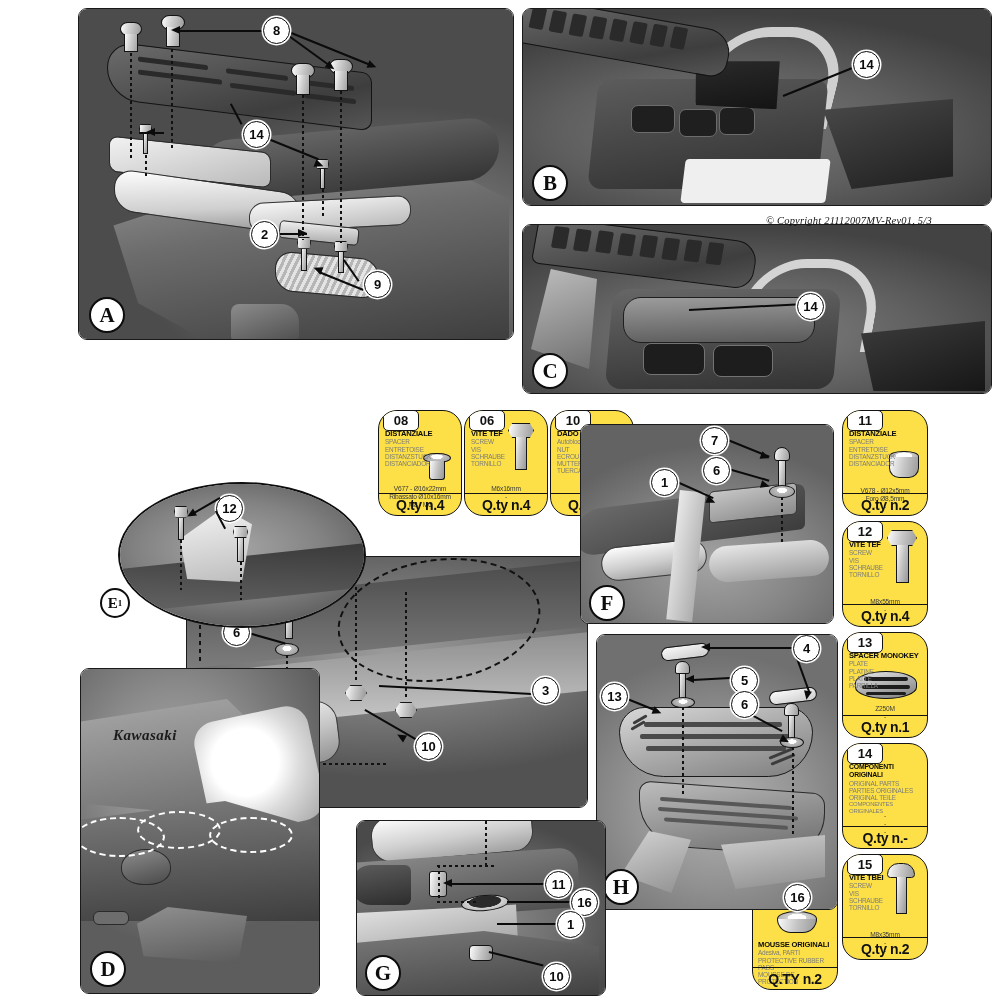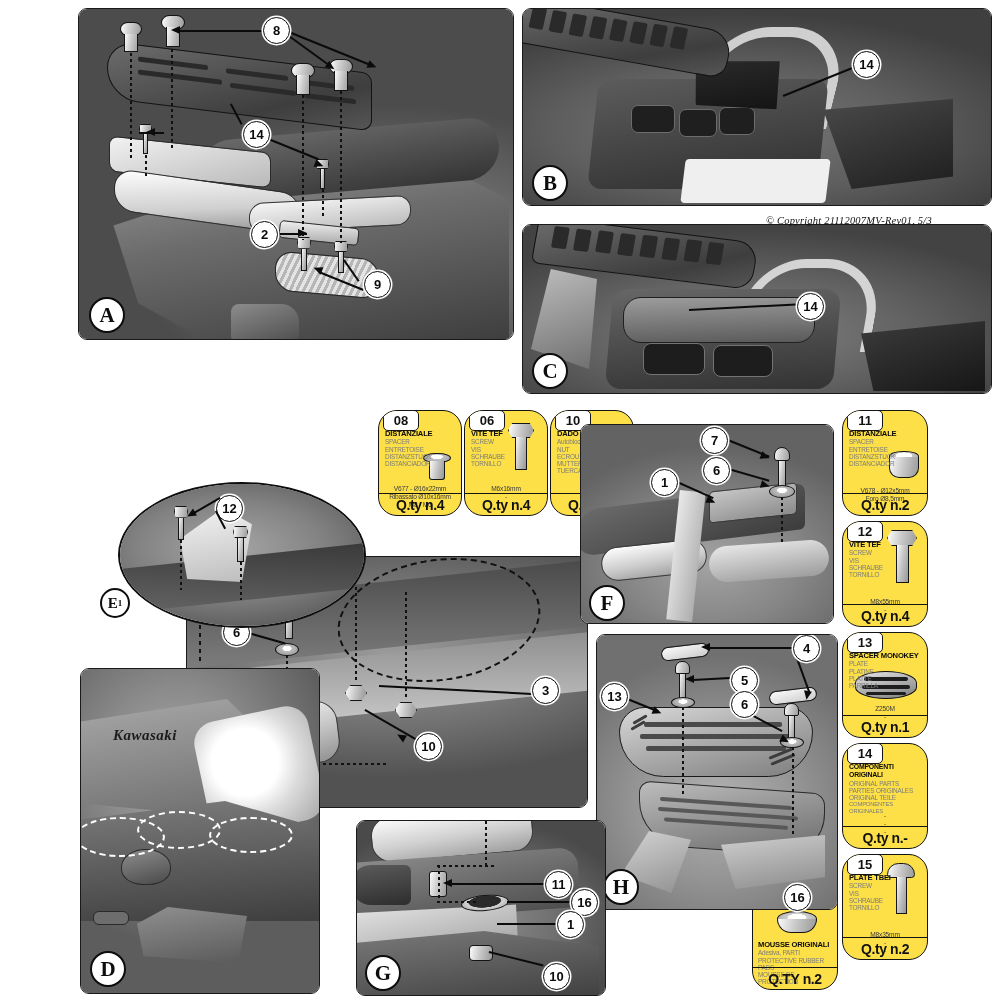--- a/index.html
+++ b/index.html
@@ -481,21 +481,21 @@
       <div>-</div>
       <div>-</div>
       <div>-</div>
     </div>
     <div class="qty">Q.ty n.-</div>
   </div>
 
   <div class="card" style="left:842px;top:854px;width:86px;height:106px;">
     <div class="num">15</div>
     <div class="names">
-      <div class="nm-it">PLATE TBEI</div>
+      <div class="nm-it">VITE TBEI</div>
       <div class="nm-x">SCREW</div>
       <div class="nm-x">VIS</div>
       <div class="nm-x">SCHRAUBE</div>
       <div class="nm-x">TORNILLO</div>
     </div>
     <div class="art" style="left:44px;top:8px;width:28px;height:52px;">
       <div style="position:absolute;left:0;top:0;width:28px;height:15px;border-radius:13px 13px 4px 4px;
            background:linear-gradient(100deg,#fcfcfc,#c9c9c9 48%,#9b9b9b);
            border:1.3px solid #151515;box-sizing:border-box;"></div>
       <div style="position:absolute;left:9px;top:14px;width:11px;height:37px;

